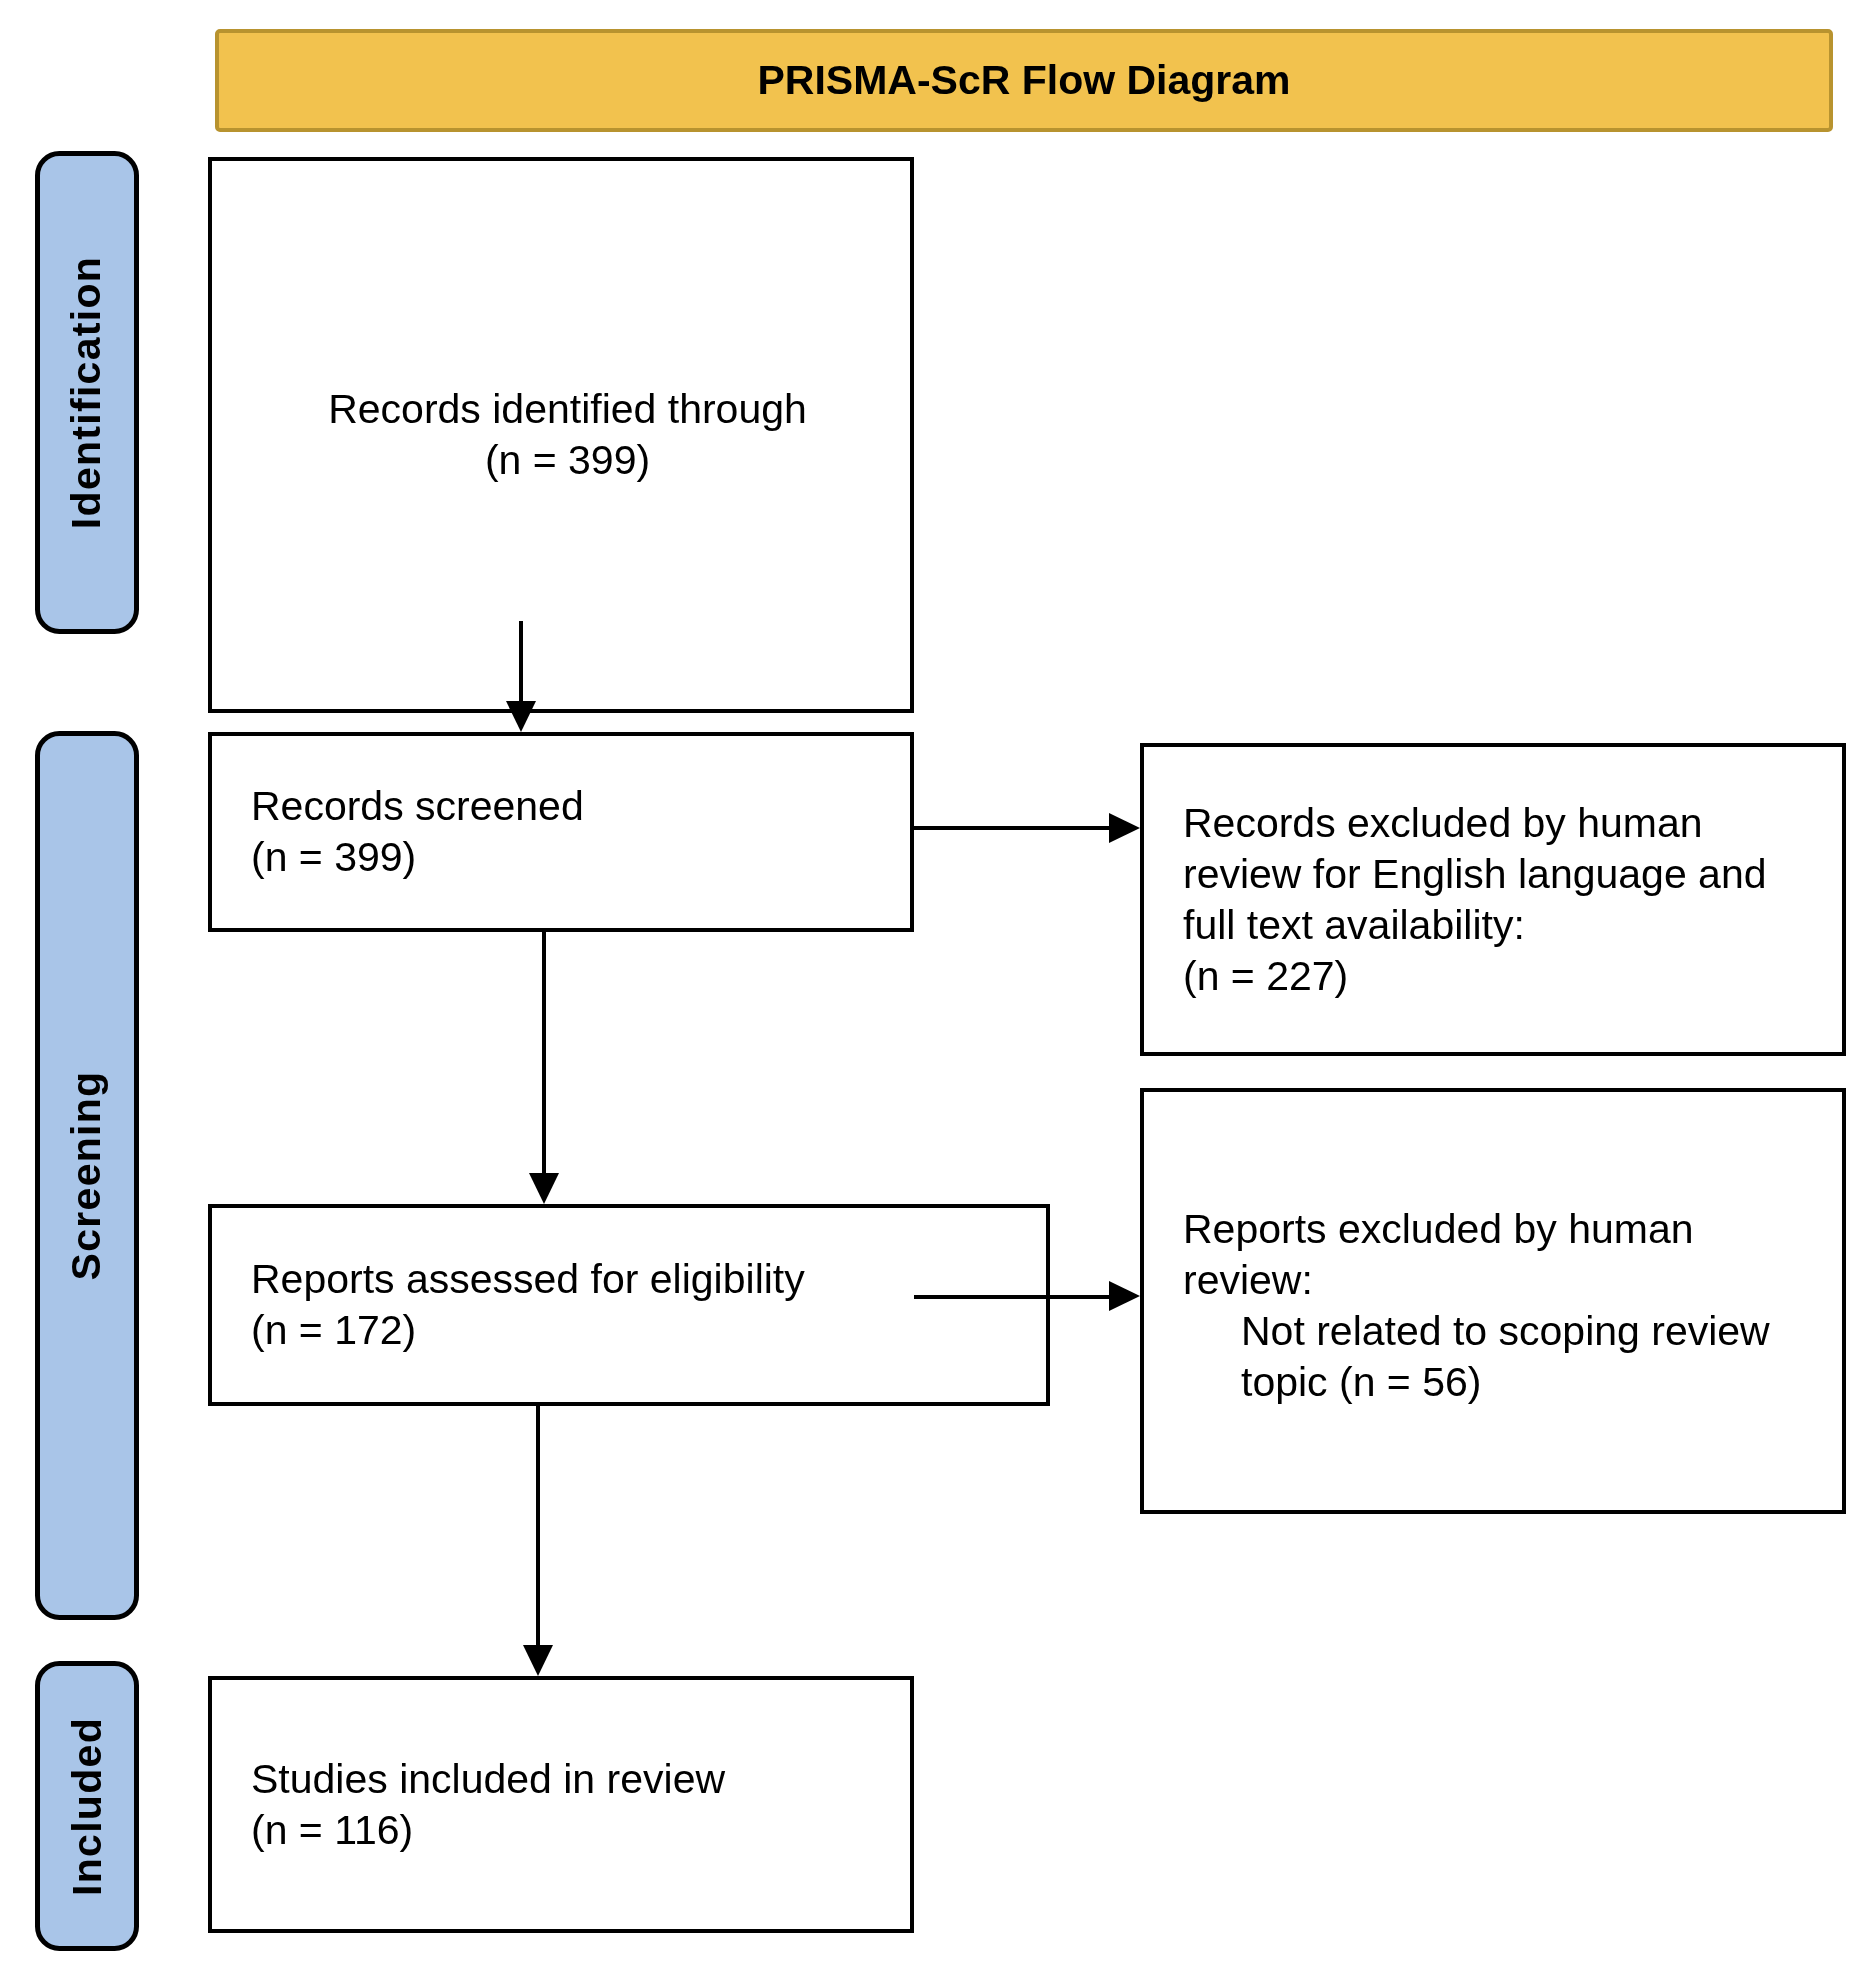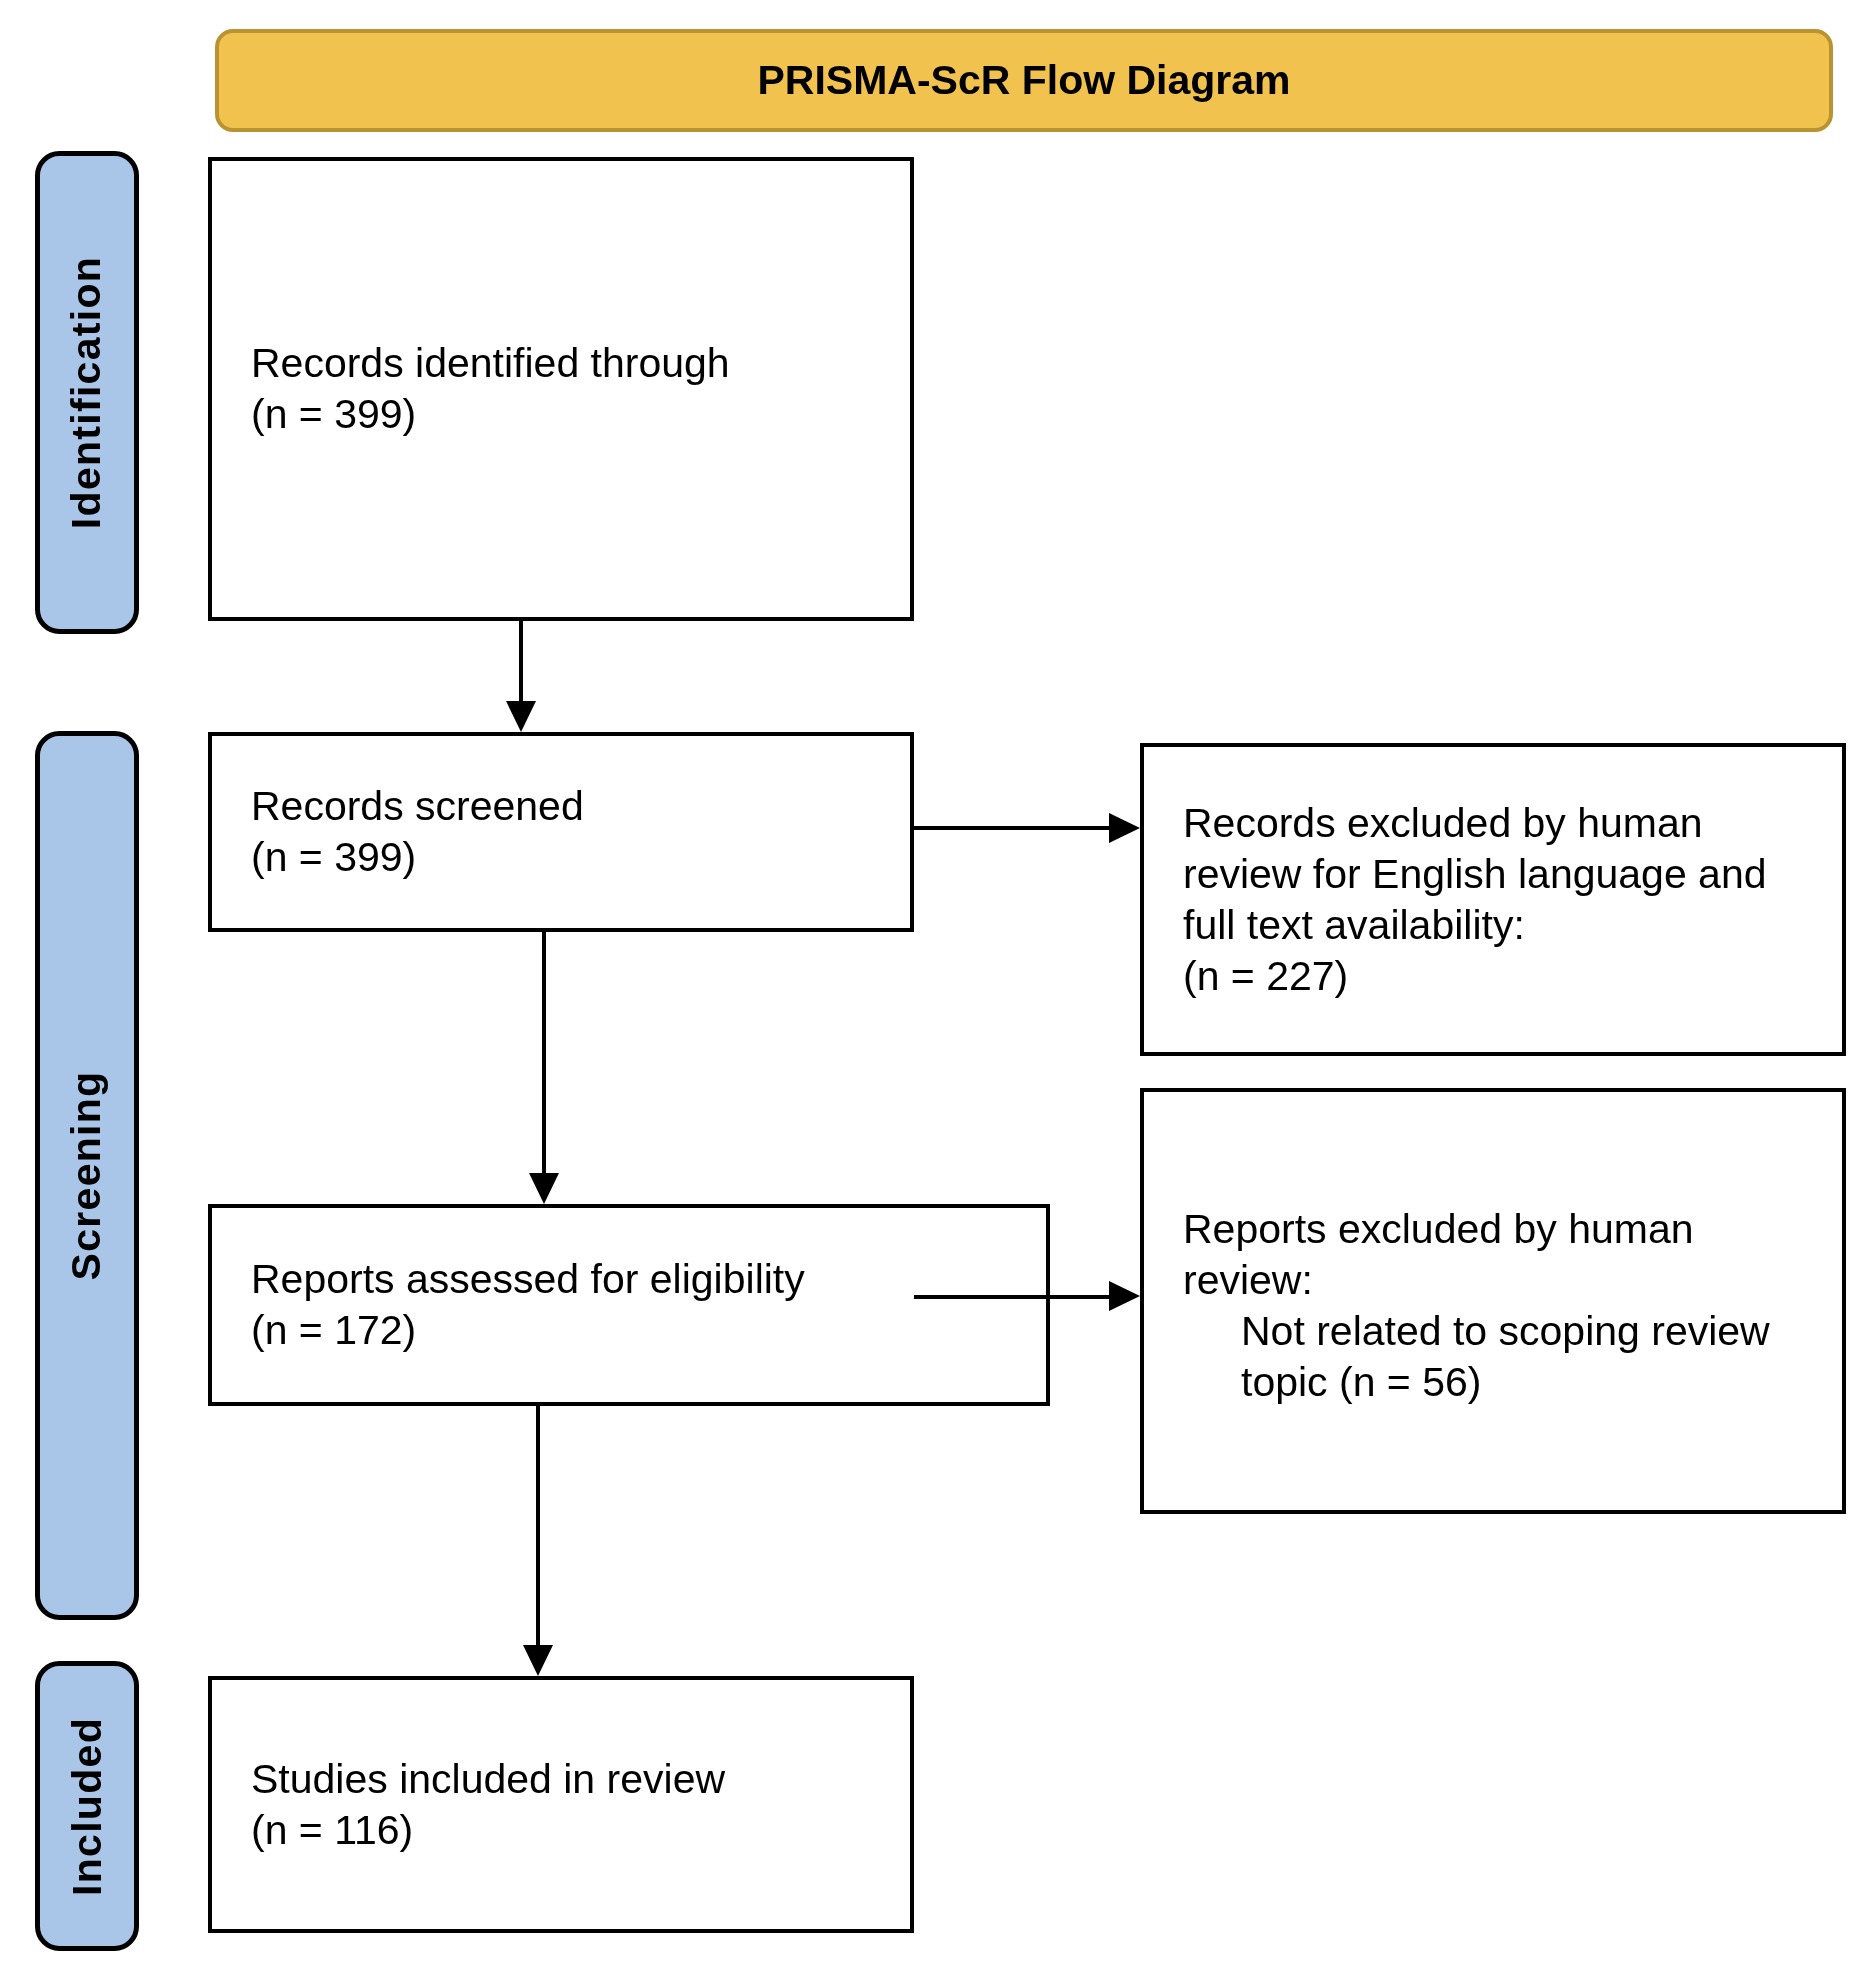--- a/index.html
+++ b/index.html
@@ -12,21 +12,21 @@
     color: #000000;
   }
 
   
   .banner {
     position: absolute;
     left: 215px; top: 29px;
     width: 1618px; height: 103px;
     background: #F2C24E;
     border: 4.5px solid #B8932F;
-    border-radius: 18px;
+    border-radius: 5px;
     box-sizing: border-box;
     display: flex; align-items: center; justify-content: center;
     font-weight: bold;
     font-size: 41px;
   }
 
   
   .stage {
     position: absolute;
     background: #A9C5E8;
@@ -54,21 +54,21 @@
     border: 4.5px solid #000000;
     box-sizing: border-box;
     display: flex; flex-direction: column; justify-content: center;
     padding: 13px 26px 13px 39px;
     font-size: 41px;
     line-height: 51px;
   }
   .box .line { white-space: nowrap; }
   .box .line.indent { margin-left: 58px; }
 
-  .box-records-identified { left: 208px;  top: 157px;  width: 706px; height: 464px; }
+  .box-records-identified { left: 208px;  top: 157px;  width: 706px; height: 556px; text-align: center; }
   .box-records-screened   { left: 208px;  top: 732px; width: 706px; height: 200px; }
   .box-reports-assessed   { left: 208px;  top: 1204px; width: 842px; height: 202px; }
   .box-studies-included   { left: 208px;  top: 1676px; width: 706px; height: 257px; }
 
   .box-records-excluded   { left: 1140px; top: 743px; width: 706px; height: 313px; }
   .box-reports-excluded   { left: 1140px; top: 1088px; width: 706px; height: 426px;
                             justify-content: flex-start; padding-top: 112px; }
 
   
   .stem-v { position: absolute; width: 3.9px;  background: #000000; }

